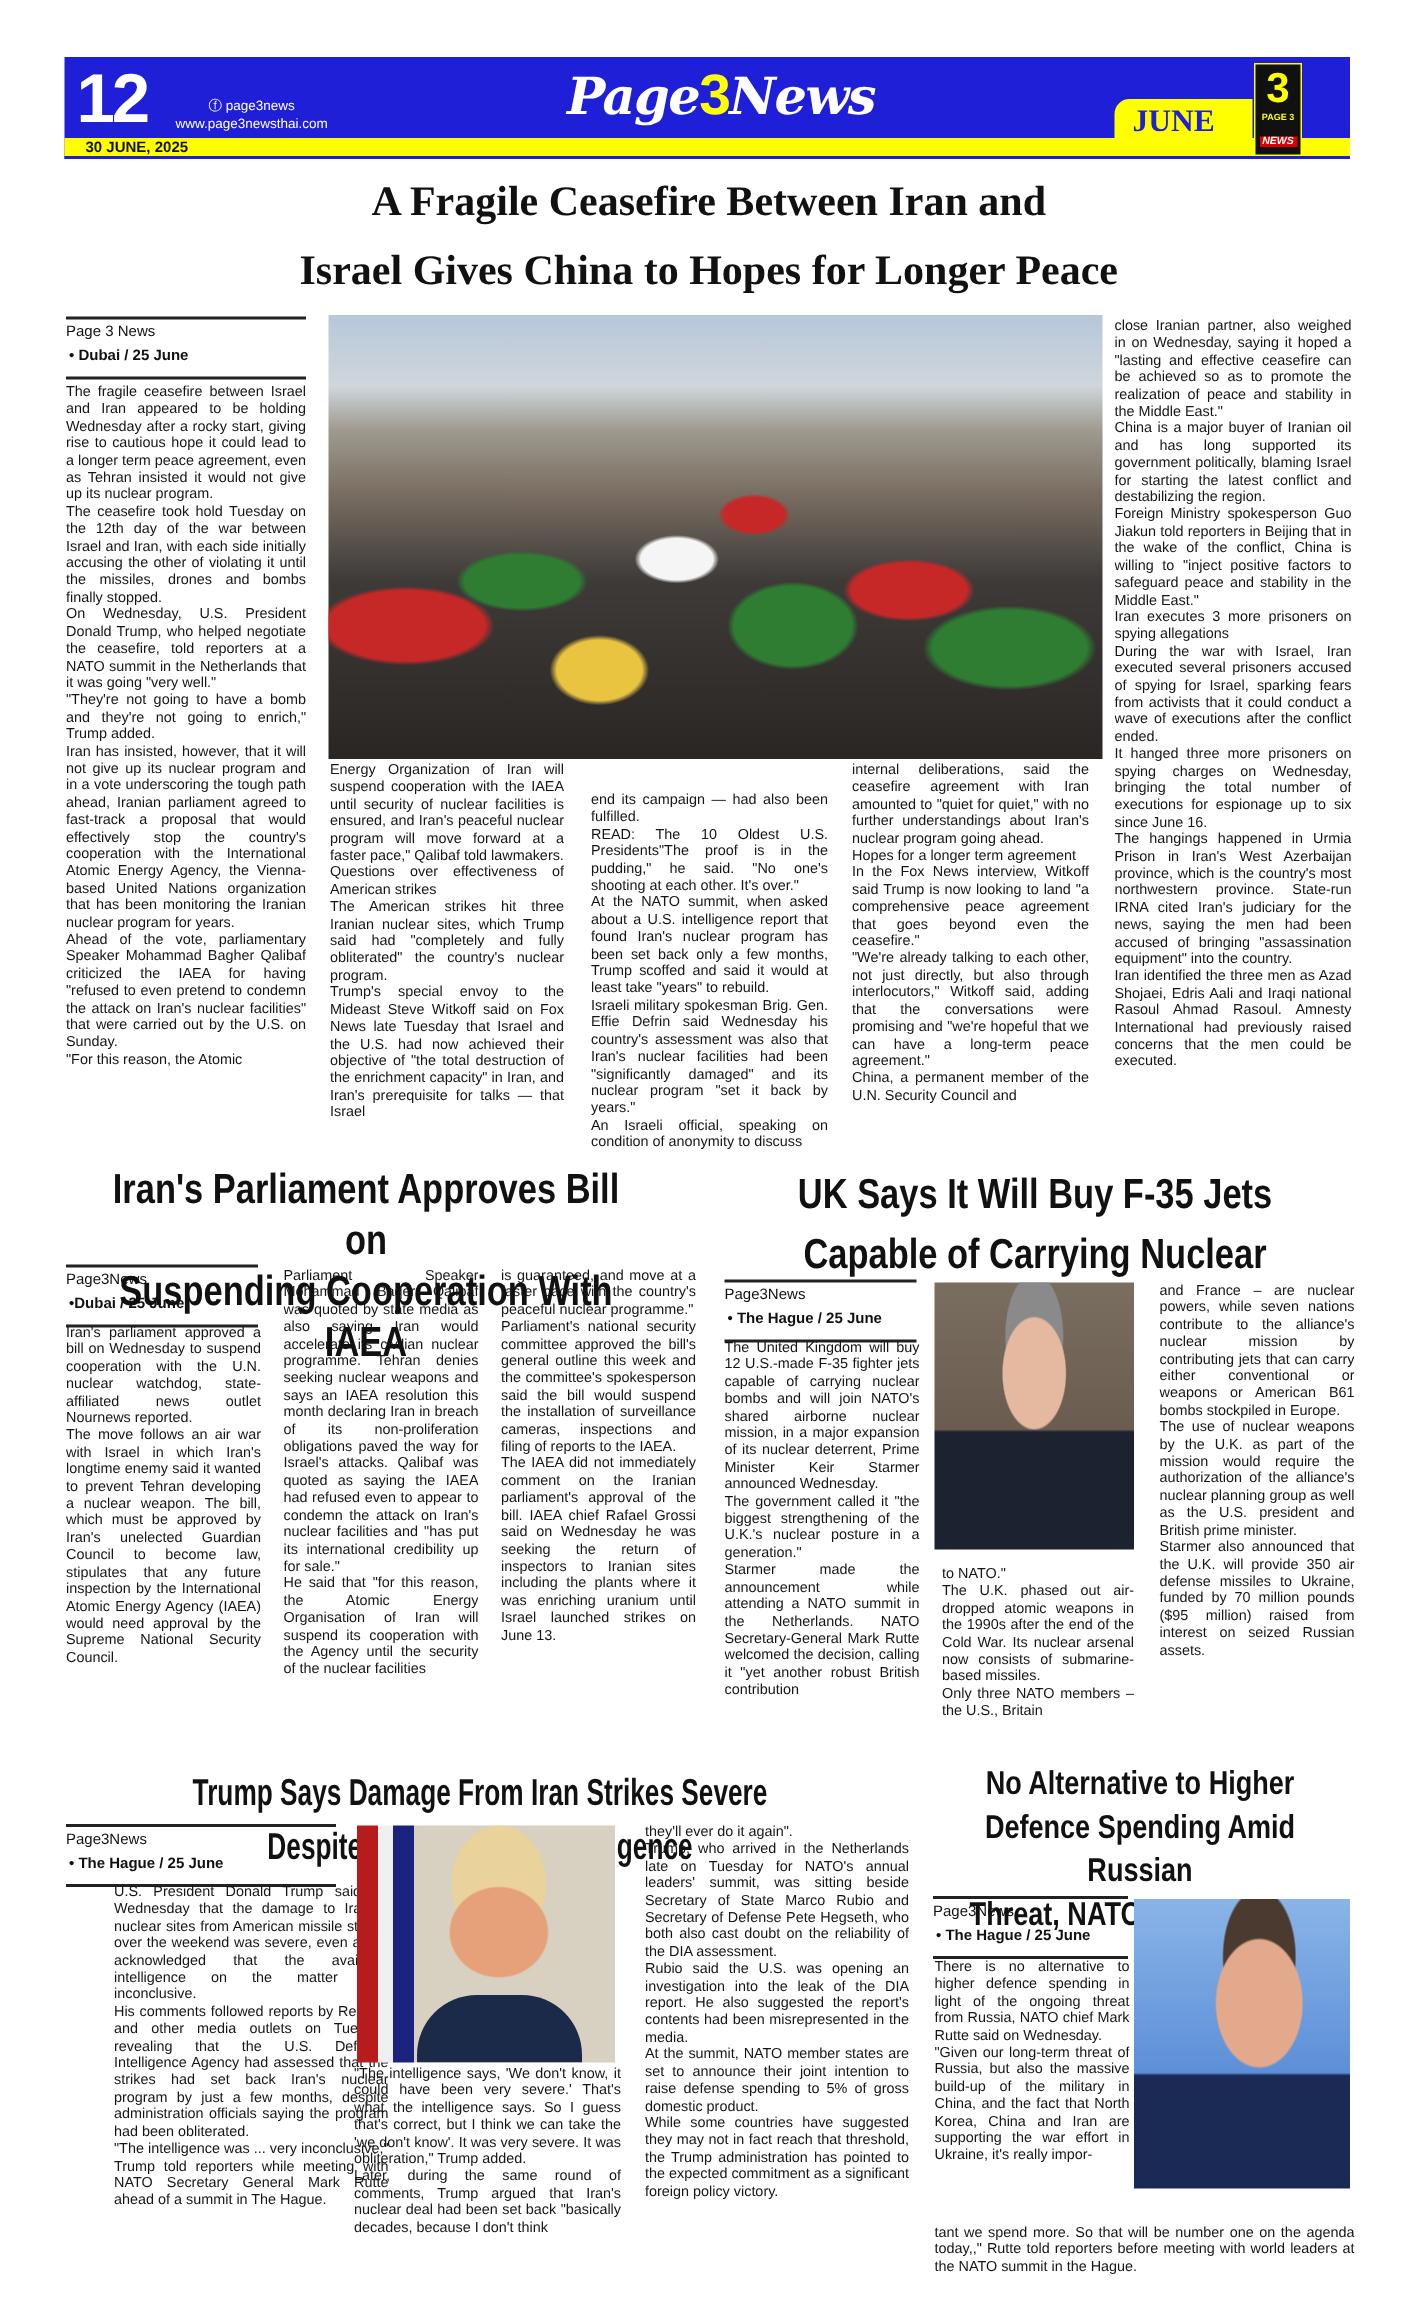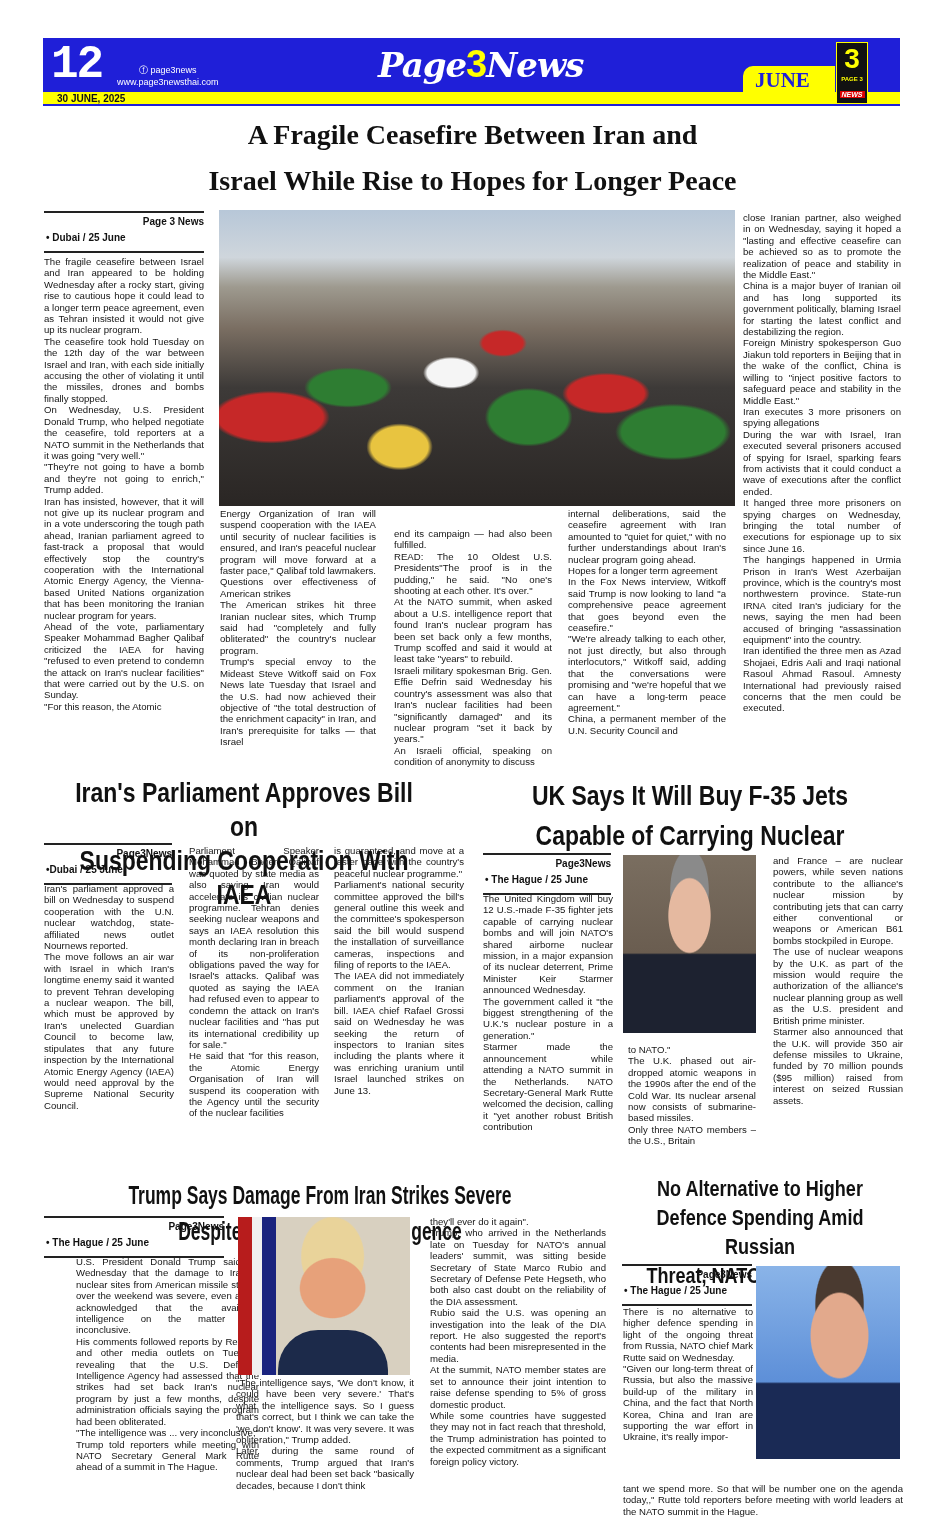--- a/index.html
+++ b/index.html
@@ -3,40 +3,40 @@
 <meta charset="utf-8">
 <style>
   * { box-sizing: border-box; margin: 0; padding: 0; }
   html, body { width: 945px; height: 1531px; background: #fff; overflow: hidden; }
   body { position: relative; font-family: "Liberation Sans", sans-serif; color: #111; }
 
   
   .masthead { position: absolute; left: 43px; top: 38px; width: 857px; height: 68px; background: #1f1fd8; }
   .mast-yellow { position: absolute; left: 0; top: 54px; width: 857px; height: 12px; background: #ffff00; }
   .mast-bottomline { position: absolute; left: 0; top: 66px; width: 857px; height: 2px; background: #1f1fd8; }
-  .page-num { position: absolute; left: 8px; top: 2px; font-family: Liberation Mono, monospace; font-weight: 700; font-size: 46px; color: #fff; line-height: 50px; letter-spacing: -2px; }
+  .page-num { position: absolute; left: 8px; top: 2px; font-family: Liberation Sans, sans-serif; font-weight: 700; font-size: 46px; color: #fff; line-height: 50px; letter-spacing: -2px; }
   .social { position: absolute; left: 74px; top: 26px; font-size: 9px; color: #fff; line-height: 12px; text-align: center; }
   .social span { display: block; }
   .date { position: absolute; left: 14px; top: 55px; font-size: 10px; font-weight: 700; color: #111; line-height: 12px; }
   .logo { position: absolute; left: 335px; top: 4px; font-family: "DejaVu Serif", serif; font-weight: 700; font-style: italic; font-size: 34px; color: #fff; line-height: 44px; letter-spacing: -1px; }
   .logo .three { color: #ffff00; font-style: normal; font-family: "Liberation Sans", sans-serif; font-size: 38px; }
   .world-tab { position: absolute; left: 700px; top: 28px; width: 92px; height: 28px; background: #ffff00; border-radius: 10px 0 0 0; }
   .world { position: absolute; left: 712px; top: 29px; font-family: "Liberation Serif", serif; font-weight: 700; font-size: 21px; color: #1f1fd8; line-height: 26px; }
   .badge { position: absolute; left: 793px; top: 4px; width: 32px; height: 62px; background: #111; border: 1px solid #ffff00; text-align: center; color: #ffff00; }
   .badge .b3 { font-size: 28px; font-weight: 700; line-height: 32px; display: block; }
   .badge .bp { font-size: 6px; font-weight: 700; display: block; line-height: 8px; }
   .badge .bn { font-size: 7px; font-weight: 700; font-style: italic; color: #fff; background: #d00; display: inline-block; padding: 0 2px; margin-top: 3px; }
 
   
   .main-head { position: absolute; left: 40px; top: 112px; width: 865px; text-align: center; font-family: "Liberation Serif", serif; font-weight: 700; font-size: 28px; line-height: 46px; color: #111; }
   .sub-head { position: absolute; text-align: center; font-family: "Liberation Sans", sans-serif; font-weight: 700; color: #111; transform: scaleX(0.82); transform-origin: center top; }
 
   
   .byline { position: absolute; border-top: 2px solid #222; border-bottom: 2px solid #222; }
-  .byline .src { display: block; text-align: right; font-size: 10px; font-weight: 700; line-height: 14px; margin-top: 2px; }
+  .byline .src { display: block; text-align: left; font-size: 10px; font-weight: 400; line-height: 14px; margin-top: 2px; }
   .byline .loc { display: block; font-size: 10px; font-weight: 700; line-height: 14px; margin: 2px 0 6px 2px; }
 
   
   .col { position: absolute; font-family: "Liberation Sans", sans-serif; font-size: 9.6px; line-height: 11.4px; text-align: justify; color: #151515; overflow: hidden; }
 
   
   .photo { position: absolute; overflow: hidden; }
   .photo-crowd { left: 219px; top: 210px; width: 516px; height: 296px;
     background:
       radial-gradient(ellipse at 10% 70%, #c62828 0 8%, transparent 9%),
@@ -86,21 +86,21 @@
   <div class="world">JUNE</div>
   <div class="badge">
     <span class="b3">3</span>
     <span class="bp">PAGE 3</span>
     <span class="bn">NEWS</span>
   </div>
 </div>
 
 <div class="main-head">
   <div>A Fragile Ceasefire Between Iran and</div>
-  <div>Israel While Rise to Hopes for Longer Peace</div>
+  <div>Israel Gives China to Hopes for Longer Peace</div>
 </div>
 
 <div class="byline" style="left:44px; top:211px; width:160px;">
   <span class="src">Page 3 News</span>
   <span class="loc">• Dubai / 25 June</span>
 </div>
 <div class="col" style="left:44px; top:256px; width:160px; height:512px; white-space:pre-line;">The fragile ceasefire between Israel and Iran appeared to be holding Wednesday after a rocky start, giving rise to cautious hope it could lead to a longer term peace agreement, even as Tehran insisted it would not give up its nuclear program.
 The ceasefire took hold Tuesday on the 12th day of the war between Israel and Iran, with each side initially accusing the other of violating it until the missiles, drones and bombs finally stopped.
 On Wednesday, U.S. President Donald Trump, who helped negotiate the ceasefire, told reporters at a NATO summit in the Netherlands that it was going "very well."
 "They're not going to have a bomb and they're not going to enrich," Trump added.

